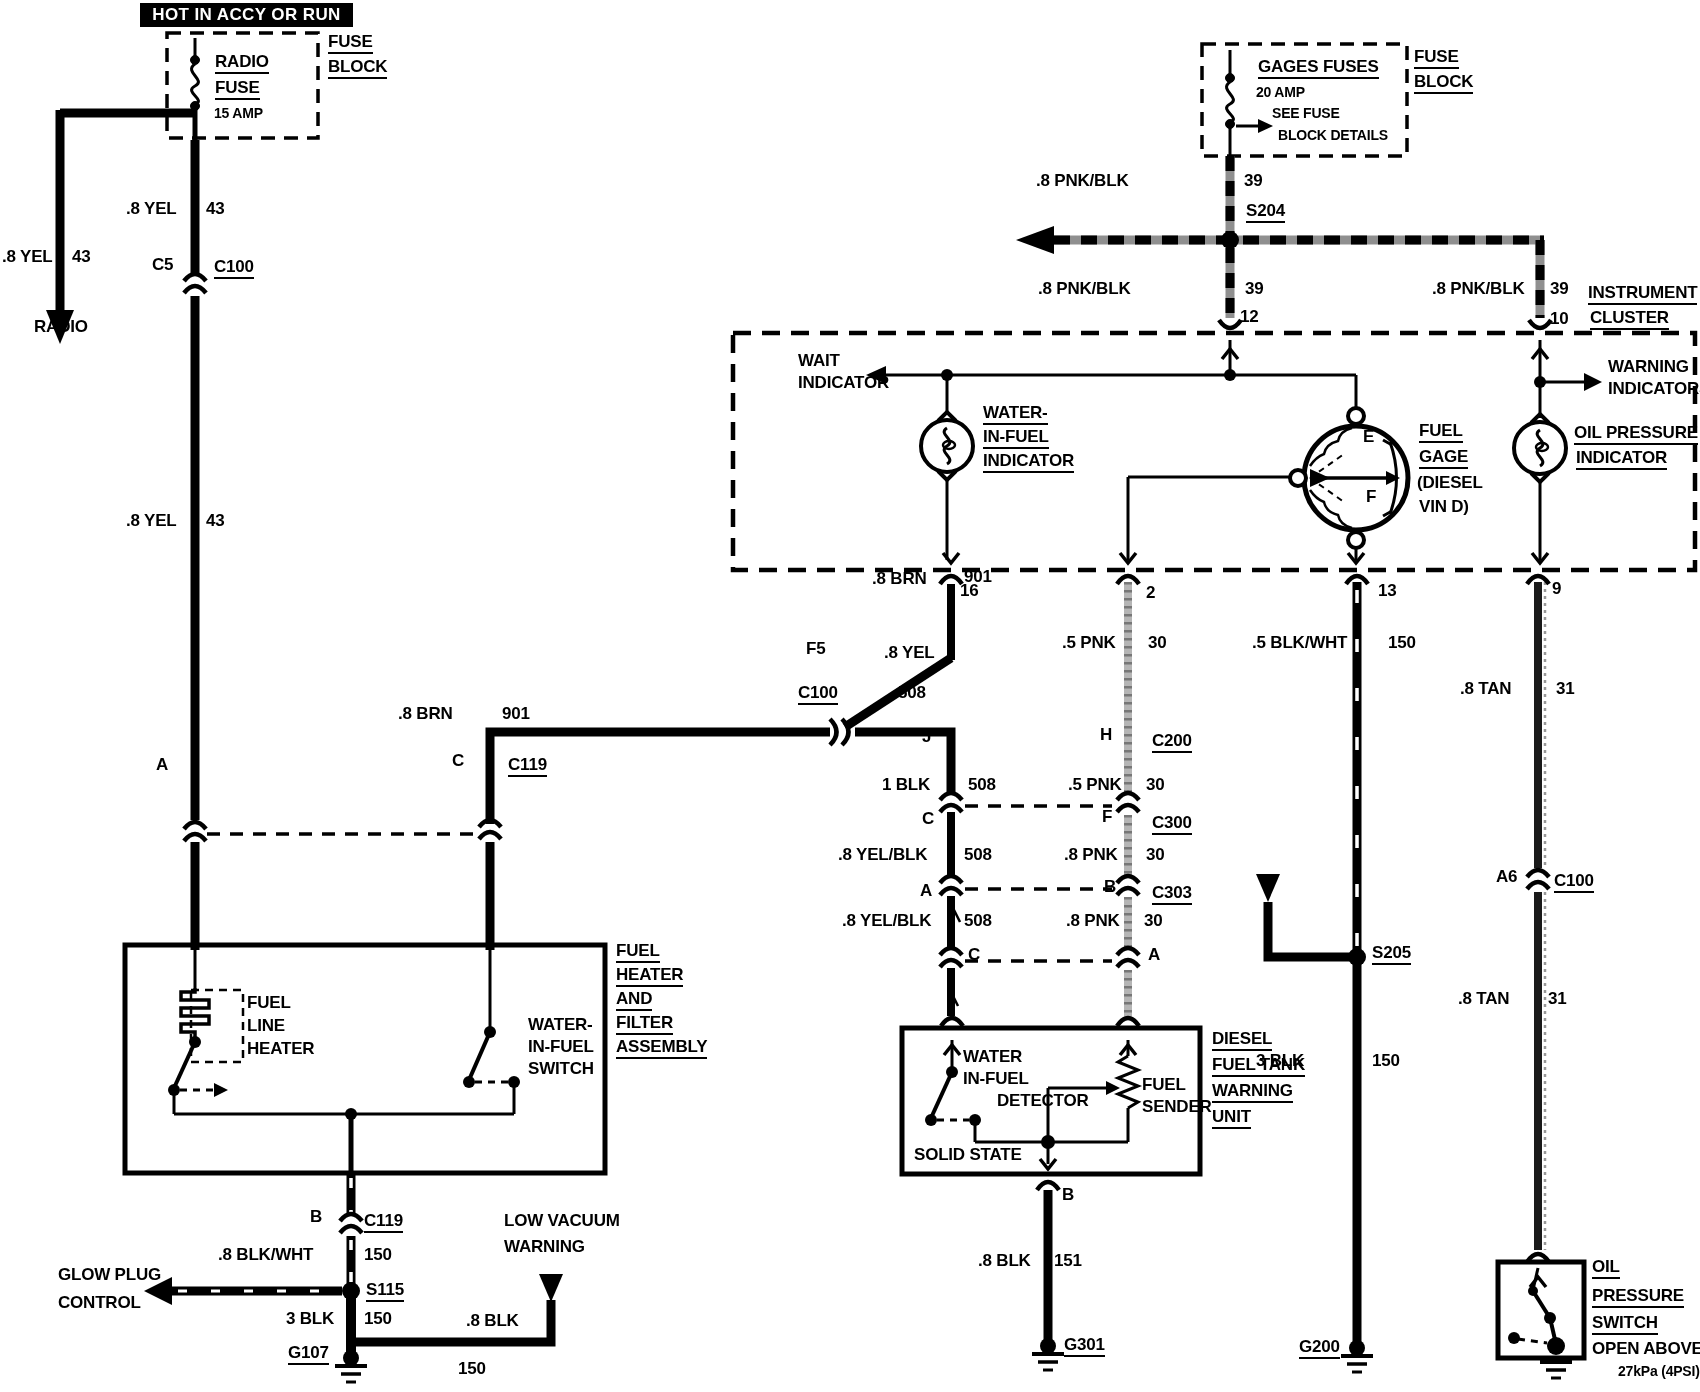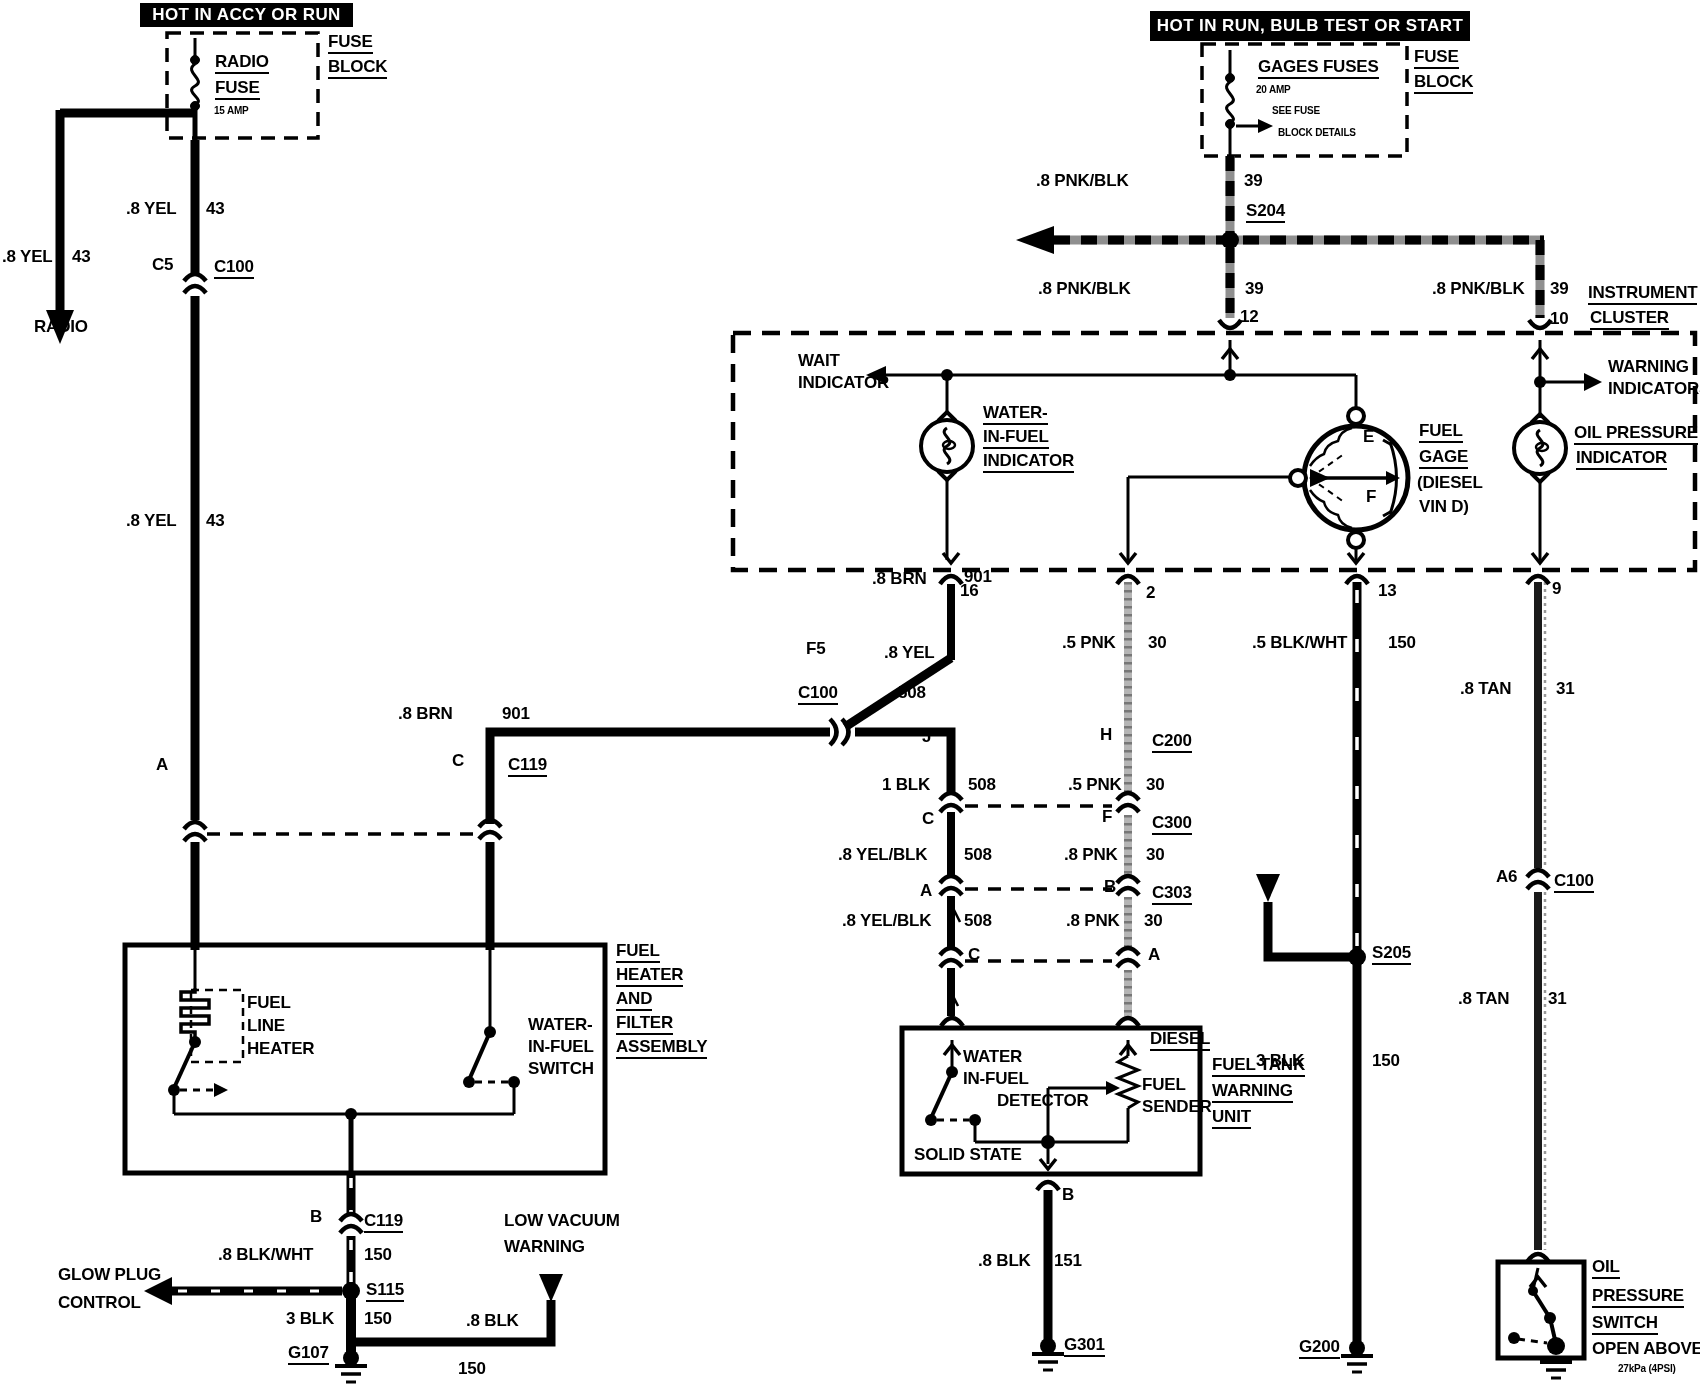--- a/index.html
+++ b/index.html
@@ -1,20 +1,20 @@
 <!DOCTYPE html>
 <html><head>
 <meta charset="utf-8">
 <style>
   html,body{margin:0;padding:0;background:#fff}
   #stage{position:relative;width:1700px;height:1392px;background:#fff;overflow:hidden;
          font-family:"Liberation Sans",sans-serif}
   .l{position:absolute;font:bold 17px/1.05 "Liberation Sans",sans-serif;letter-spacing:-0.2px;
      white-space:nowrap;color:#000}
-  .s{font-size:10px}
+  .s{font-size:14px}
   .u{border-bottom:2.5px solid #000;padding-bottom:1px}
   .banner{position:absolute;background:#000;color:#fff;font:bold 17px "Liberation Sans",sans-serif;
           display:flex;align-items:center;justify-content:center;letter-spacing:.4px;white-space:nowrap}
   svg{position:absolute;left:0;top:0}
 </style>
 </head>
 <body>
 
 <div id="stage">
 
@@ -310,21 +310,20 @@
   </g>
   <use href="#pincup" x="1048" y="1184"></use>
   <g>
     <line x1="1048" y1="1190" x2="1048" y2="1342" stroke="#000" stroke-width="9"></line>
     <circle cx="1048" cy="1346" r="8" fill="#000"></circle>
     <use href="#gnd" x="1048" y="1354"></use>
   </g>
 </svg>
 
 <div class="banner" style="left:140px;top:3px;width:213px;height:24px">HOT IN ACCY OR RUN</div>
-<div class="banner" style="left:1150px;top:11px;width:320px;height:30px">HOT IN RUN, BULB TEST OR START</div>
 
 <div class="l u" style="left:215px;top:53px">RADIO</div>
 <div class="l u" style="left:215px;top:79px">FUSE</div>
 <div class="l s" style="left:214px;top:106px">15 AMP</div>
 <div class="l u" style="left:328px;top:33px">FUSE</div>
 <div class="l u" style="left:328px;top:58px">BLOCK</div>
 
 <div class="l" style="left:2px;top:248px">.8 YEL</div>
 <div class="l" style="left:72px;top:248px">43</div>
 <div class="l" style="left:34px;top:318px">RADIO</div>
@@ -428,21 +427,21 @@
 <div class="l" style="left:1146px;top:584px">2</div>
 <div class="l" style="left:1378px;top:582px">13</div>
 <div class="l" style="left:1552px;top:580px">9</div>
 
 <div class="l" style="left:963px;top:1048px">WATER</div>
 <div class="l" style="left:963px;top:1070px">IN-FUEL</div>
 <div class="l" style="left:997px;top:1092px">DETECTOR</div>
 <div class="l" style="left:1142px;top:1076px">FUEL</div>
 <div class="l" style="left:1142px;top:1098px">SENDER</div>
 <div class="l" style="left:914px;top:1146px">SOLID STATE</div>
-<div class="l u" style="left:1150px;top:1030px">DIESEL</div>
+<div class="l u" style="left:1212px;top:1030px">DIESEL</div>
 <div class="l u" style="left:1212px;top:1056px">FUEL TANK</div>
 <div class="l u" style="left:1212px;top:1082px">WARNING</div>
 <div class="l u" style="left:1212px;top:1108px">UNIT</div>
 <div class="l" style="left:1062px;top:1186px">B</div>
 <div class="l" style="left:978px;top:1252px">.8 BLK</div>
 <div class="l" style="left:1054px;top:1252px">151</div>
 <div class="l u" style="left:1064px;top:1336px">G301</div>
 
 <div class="l" style="left:247px;top:994px">FUEL</div>
 <div class="l" style="left:247px;top:1017px">LINE</div>

